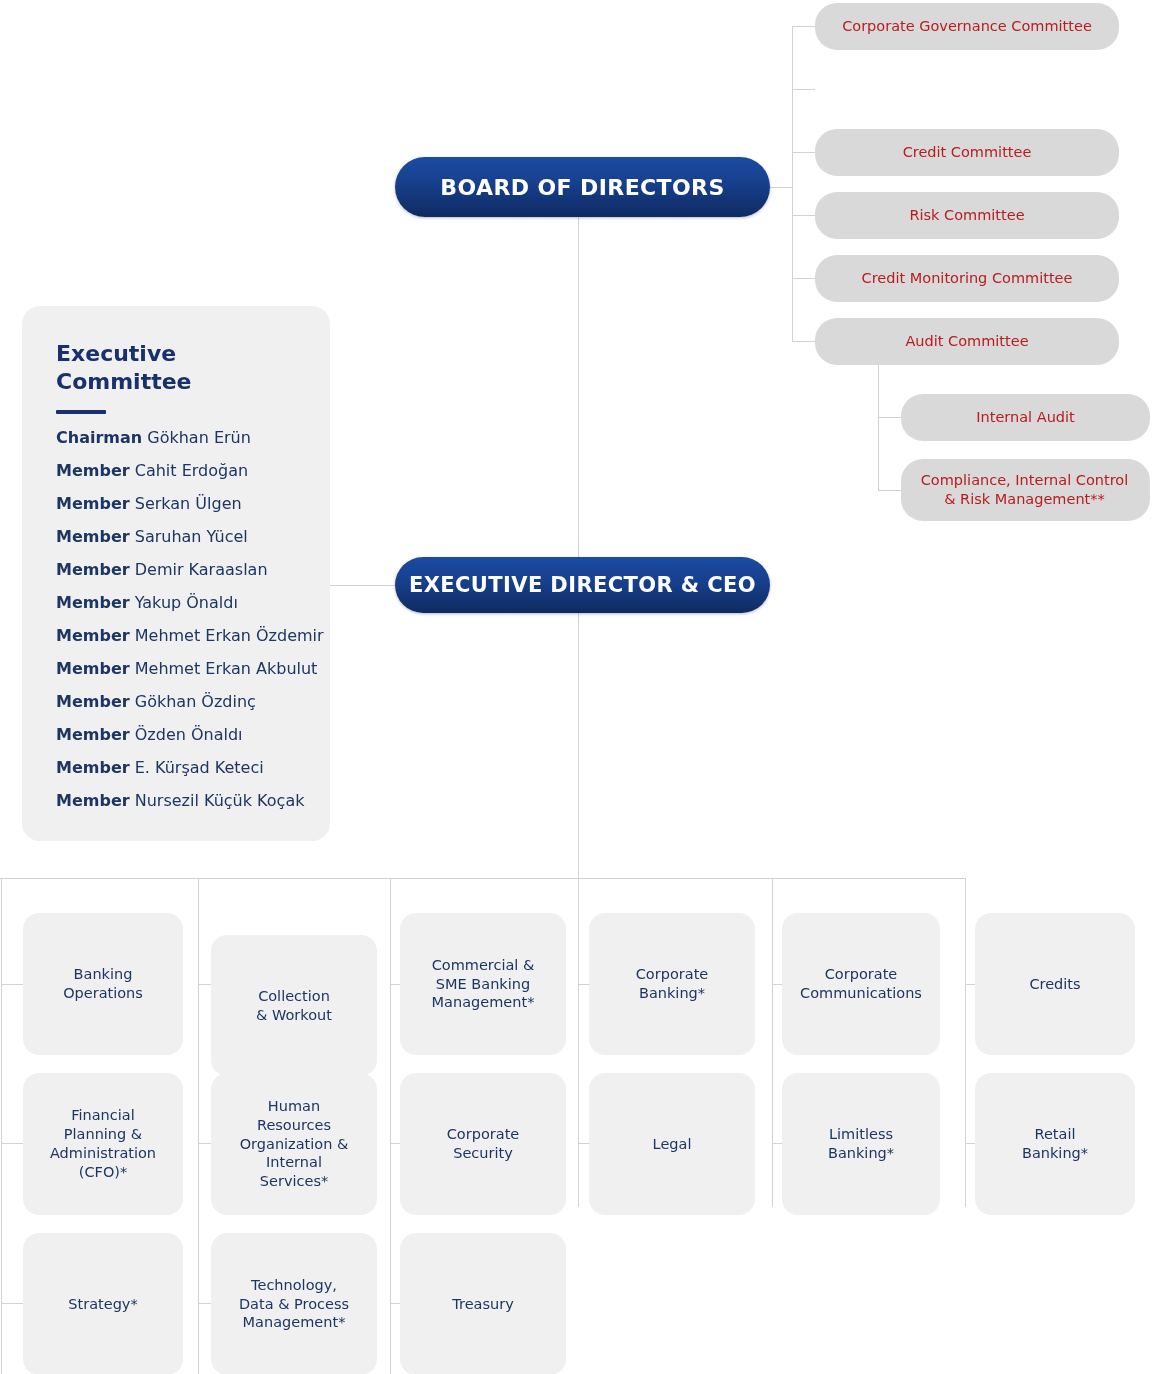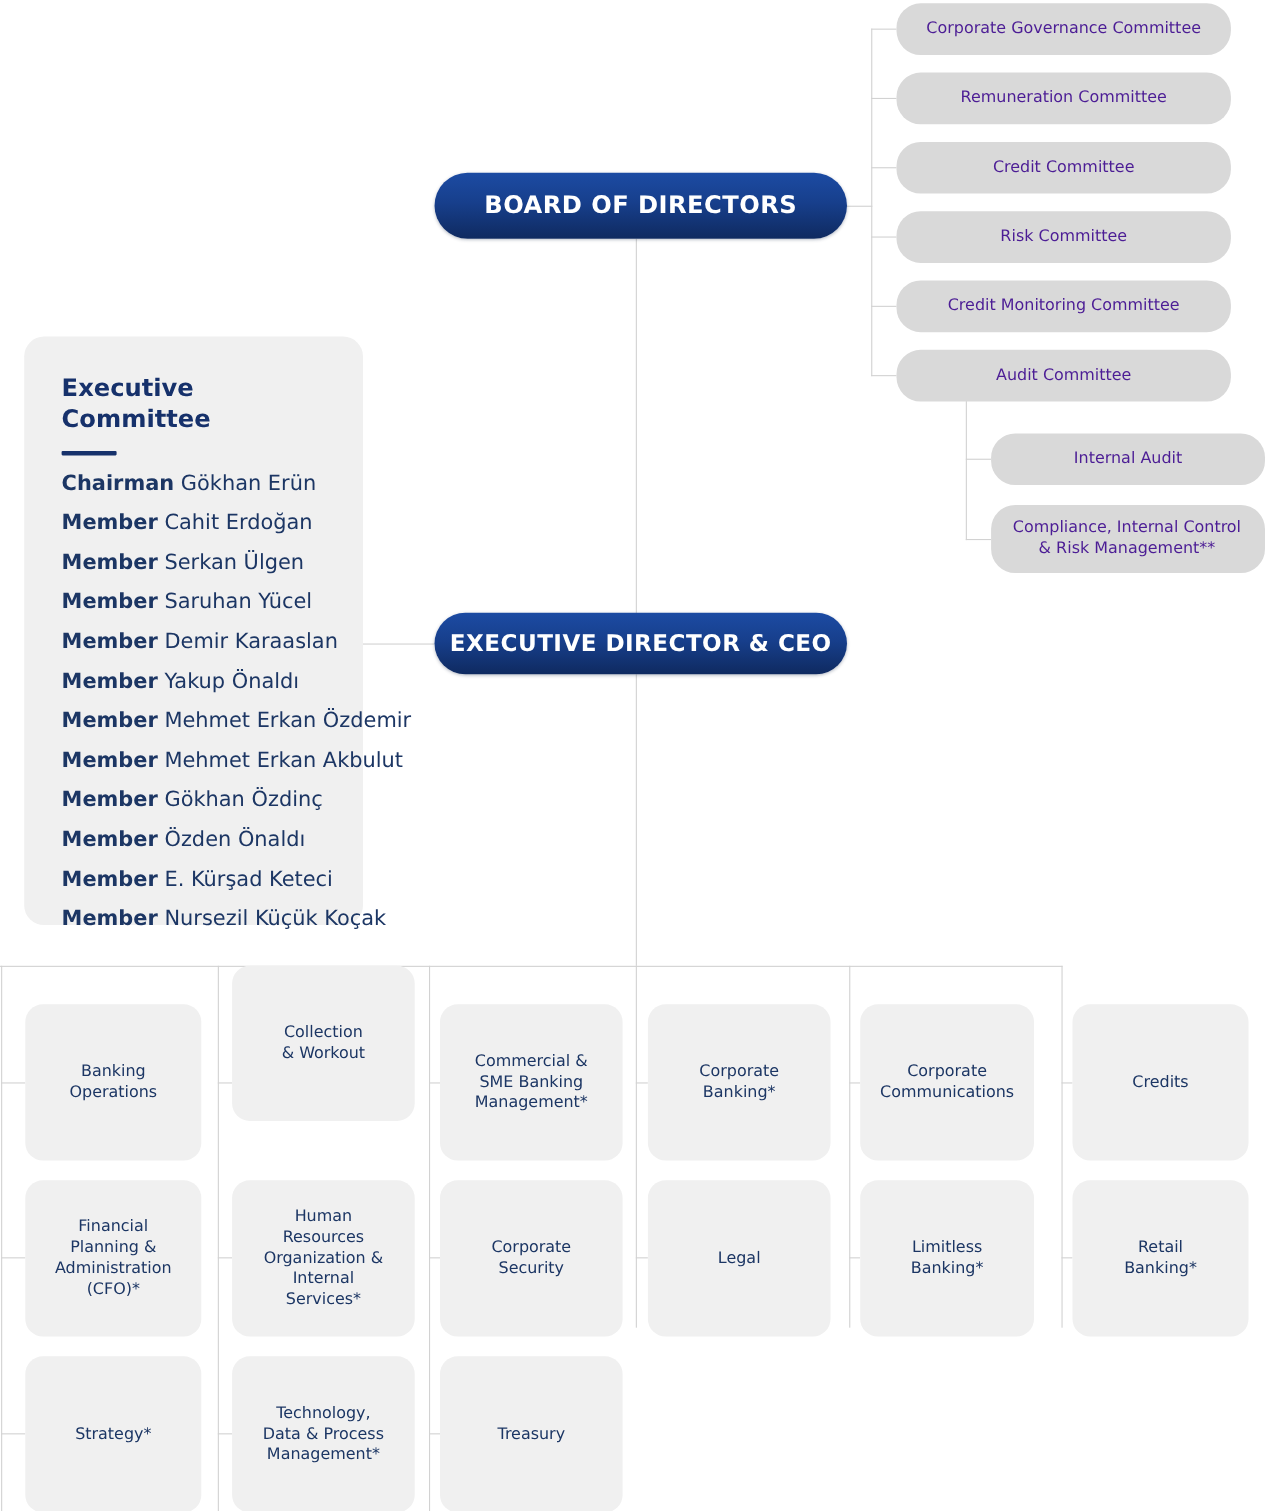--- a/index.html
+++ b/index.html
@@ -62,21 +62,21 @@
 
   
   .committee-node {
     position: absolute;
     display: flex;
     align-items: center;
     justify-content: center;
     text-align: center;
     border-radius: 22px;
     background: #d9d9d9;
-    color: #4c1d95;
+    color: #b91c1c;
     font-size: 14.5px;
     line-height: 1.28;
     padding: 0 12px;
     box-sizing: border-box;
   }
 
   
   .dept-node {
     position: absolute;
     display: flex;
@@ -114,21 +114,21 @@
     margin: 0;
   }
   #exec-accent-rule {
     width: 50px;
     height: 4px;
     background: #16316b;
     margin: 14px 0 16px 0;
     border-radius: 1px;
   }
   .exec-row {
-    font-size: 19px;
+    font-size: 16px;
     color: #1c3664;
     line-height: 1.0;
     margin-bottom: 17px;
     white-space: nowrap;
   }
   .exec-row .role {
     font-weight: bold;
   }
   .exec-row .person {
     font-weight: normal;
@@ -184,21 +184,20 @@
   <div class="ln h" style="left:1px;   top:1303px; width:22px;"></div>
   <div class="ln h" style="left:198px; top:1303px; width:13px;"></div>
   <div class="ln h" style="left:390px; top:1303px; width:10px;"></div>
 
   <div class="navy-node" id="board-of-directors">BOARD OF DIRECTORS</div>
 
   <div class="navy-node" id="executive-director-ceo">EXECUTIVE DIRECTOR &amp; CEO</div>
 
   <div class="committee-node" style="left:815px; top:3px; width:304px; height:47px;">Corporate Governance Committee</div>
 
-  <div class="committee-node" style="left:815px; top:66px; width:304px; height:47px;">Remuneration Committee</div>
 
   <div class="committee-node" style="left:815px; top:129px; width:304px; height:47px;">Credit Committee</div>
 
   <div class="committee-node" style="left:815px; top:192px; width:304px; height:47px;">Risk Committee</div>
 
   <div class="committee-node" style="left:815px; top:318px; width:304px; height:47px;">Audit Committee</div>
 
   <div class="committee-node" style="left:815px; top:255px; width:304px; height:47px;">Credit Monitoring Committee</div>
 
   <div class="committee-node" style="left:901px; top:394px; width:249px; height:47px; white-space:pre-line;">Internal Audit</div>
@@ -222,21 +221,21 @@
         <div class="exec-row"><span class="role">Member</span><span class="person"> Gökhan Özdinç</span></div>
         <div class="exec-row"><span class="role">Member</span><span class="person"> Özden Önaldı</span></div>
         <div class="exec-row"><span class="role">Member</span><span class="person"> E. Kürşad Keteci</span></div>
         <div class="exec-row"><span class="role">Member</span><span class="person"> Nursezil Küçük Koçak</span></div>
       </div>
   </div>
 
   <div class="dept-node" style="left:23px; top:913px; width:160px; height:142px;">Banking
 Operations</div>
 
-  <div class="dept-node" style="left:211px; top:878px; width:166px; height:141px;">Collection
+  <div class="dept-node" style="left:211px; top:935px; width:166px; height:141px;">Collection
 &amp; Workout</div>
 
   <div class="dept-node" style="left:400px; top:913px; width:166px; height:142px;">Commercial &amp;
 SME Banking
 Management*</div>
 
   <div class="dept-node" style="left:589px; top:913px; width:166px; height:142px;">Corporate
 Banking*</div>
 
   <div class="dept-node" style="left:782px; top:913px; width:158px; height:142px;">Corporate

